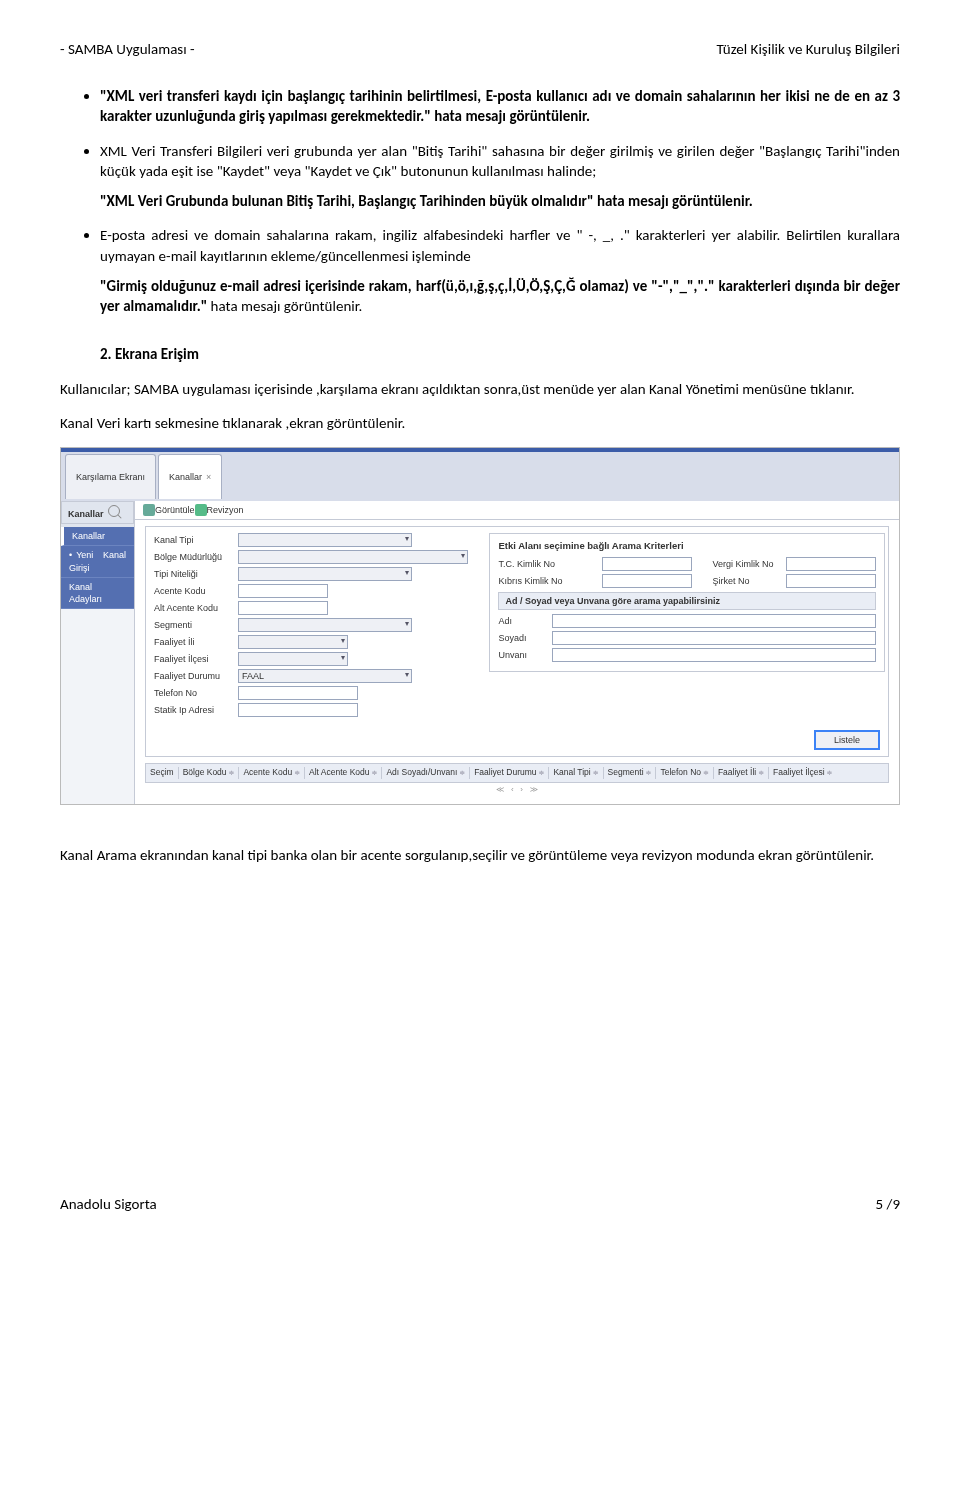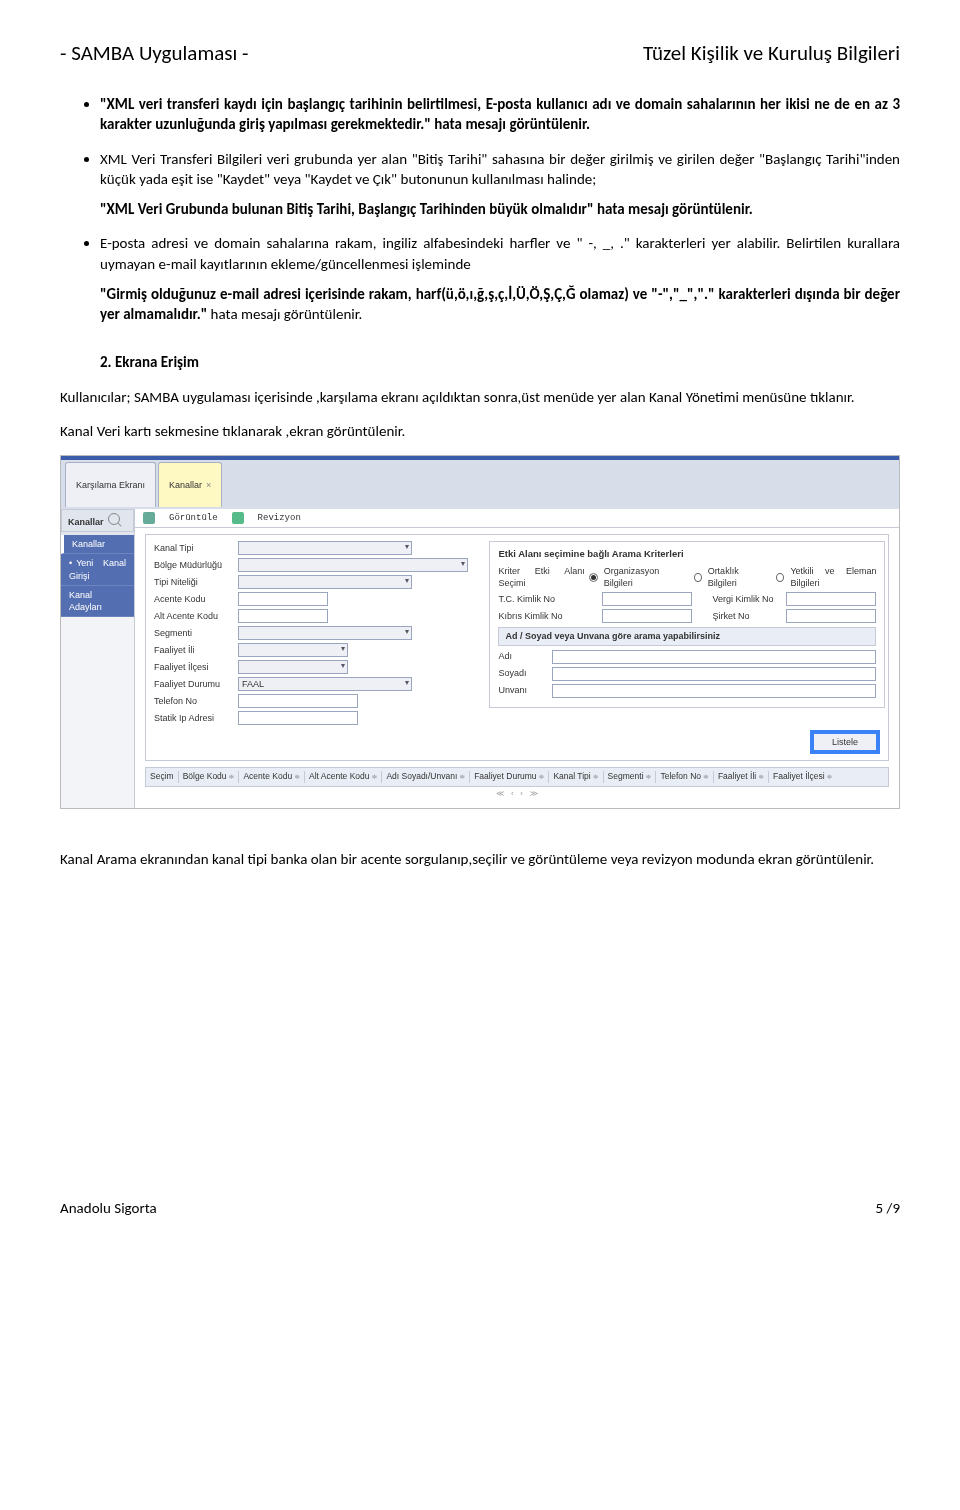--- a/index.html
+++ b/index.html
@@ -1,58 +1,58 @@
 <!DOCTYPE html>
 <html><head>
 <meta charset="utf-8">
 <style>
   * { box-sizing: border-box; margin: 0; padding: 0; }
   body { font-family: Calibri, Arial, sans-serif; font-size: 15px; color: #000; background: #fff; width: 960px; padding: 40px 60px 30px 60px; }
-  .hdr { display: flex; justify-content: space-between; font-size: 21px; margin-bottom: 28px; }
+  .hdr { display: flex; justify-content: space-between; font-size: 15px; margin-bottom: 28px; }
   .content { text-align: justify; line-height: 1.35; }
   ul.bul { list-style: disc; margin-left: 40px; }
   ul.bul > li { margin-bottom: 14px; }
   .num { margin-left: 40px; font-weight: bold; margin-bottom: 14px; margin-top:4px;}
   .plain { margin-bottom: 14px; }
   b { font-weight: bold; }
 
   
   .shot { width: 840px; border: 1px solid #bbb; font-size: 9px; margin: 8px 0 40px 0; font-family: Arial, sans-serif; color: #333; background:#fff;}
   .bluebar { background: #3b5ca8; height: 4px; }
   .tabs { background: #d8ddea; display: flex; padding: 2px 4px; gap:2px;}
   .tab { background: #eef0f5; border: 1px solid #a8b0c4; border-bottom:none; padding: 16px 10px; border-radius: 3px 3px 0 0; font-size:9px;}
-  .tab.active { background: #fef9c3; }
+  .tab.active { background: #ffffff; }
   .closeX { color:#888; margin-left:4px;}
   .mainrow { display: flex; }
   .side { width: 110px; background: #f2f4f8; border-right: 1px solid #c5cad6; padding:0; }
   .side-hd { background: #e0e5ee; border:1px solid #c5cad6; padding: 3px 6px; font-weight:bold;}
   .side-item { background: #546fb1; color:#fff; padding: 3px 8px; border-bottom:1px solid #6b84c0; font-size:9px;}
   .side-item.first{ border-left:3px solid #fff;}
   .mag { display:inline-block; width:12px; height:12px; border:1px solid #888; border-radius:50%; position:relative; margin:0 4px;}
   .mag:after{content:""; position:absolute; width:5px; height:1px; background:#888; bottom:-1px; right:-3px; transform:rotate(45deg);}
-  .toolbar { background:#fff; border-bottom:1px solid #c5cad6; padding:3px 8px; display:flex; align-items:center; gap:14px;font-family:Liberation Mono, monospace;}
+  .toolbar { background:#fff; border-bottom:1px solid #c5cad6; padding:3px 8px; display:flex; align-items:center; gap:0;}
   .ticon{ width:12px;height:12px; display:inline-block; background:#6a9; border-radius:2px;}
   .ticon.b{ background:#5b8;}
   .formarea { padding:6px 10px; }
   .panel { border:1px solid #c5cad6; padding:6px 8px; margin-bottom:6px; background:#fff;}
   .panel-hd { font-weight:bold; margin-bottom:4px; font-size:9.5px;}
   .cols { display:flex; gap:16px;}
   .c1 { flex:0 0 44%;}
   .c2 { flex:1;}
   .frow { display:flex; align-items:center; margin-bottom:3px; gap:4px;}
   .flabel { width:80px; font-size:9px;}
   .flabel2 { width:100px; font-size:9px;}
   .finput { border:1px solid #9aa6bd; height:14px; flex:1; background:#fff;}
   .fsel { border:1px solid #9aa6bd; height:14px; width:110px; background:#eef0f5; position:relative;}
   .fsel:after{content:"▾"; position:absolute; right:2px; top:0; font-size:8px; color:#556;}
   .fsel.w2{ width:174px;}
   .radio{ width:9px;height:9px; border:1px solid #666; border-radius:50%; display:inline-block; margin-right:2px; vertical-align:middle;}
   .radio.ch:after{content:""; display:block; width:5px;height:5px; background:#333; border-radius:50%; margin:1px;}
   .subhd{ background:#e9edf5; border:1px solid #c5cad6; padding:2px 6px; font-weight:bold; margin:4px 0;}
-  .btn{ border:4px solid #3b82f6; background:#eef0f5; padding:2px 18px; float:right; margin-top:2px; font-size:9px;}
+  .btn{ border:2px solid #3b82f6; background:#eef0f5; padding:2px 18px; float:right; margin-top:10px; font-size:9px;}
   .tblhdr{ background:#e9edf5; border:1px solid #c5cad6; padding:3px 4px; display:flex; gap:4px; font-size:8.5px; overflow:hidden; white-space:nowrap;}
   .th{ border-right:1px solid #c5cad6; padding-right:4px; display:flex; align-items:center;}
   .sort{ font-size:7px; margin-left:2px; color:#889;}
   .pager{ text-align:center; font-size:8px; color:#999; padding:2px;}
   .clr{clear:both;}
 
   .footer { display:flex; justify-content:space-between; margin-top: 330px; font-size: 15px;}
 </style>
 </head>
 <body>
@@ -154,31 +154,20 @@
                   </div>
                 <div class="frow">
                     <span class="flabel">Statik Ip Adresi</span>
                     <span class="finput" style="flex:0 0 120px"></span>
                   </div>
               </div>
               <div class="c2">
                 <div class="panel" style="margin-bottom:0;">
                   <div class="panel-hd">Etki Alanı seçimine bağlı Arama Kriterleri</div>
                   <div class="frow">
-                      <span class="flabel2">Kriter Etki Alanı Seçimi</span>
-                    <span class="radio ch"></span>
-                      <span>Organizasyon Bilgileri</span>
-                    <span style="width:8px"></span>
-                    <span class="radio"></span>
-                      <span>Ortaklık Bilgileri</span>
-                    <span style="width:8px"></span>
-                    <span class="radio"></span>
-                      <span>Yetkili ve Eleman Bilgileri</span>
-                  </div>
-                  <div class="frow">
                     <span class="flabel2">T.C. Kimlik No</span>
                       <span class="finput" style="flex:0 0 90px"></span>
                     <span style="width:12px"></span>
                     <span class="flabel2" style="width:70px">Vergi Kimlik No</span>
                       <span class="finput" style="flex:0 0 90px"></span>
                   </div>
                   <div class="frow">
                     <span class="flabel2">Kıbrıs Kimlik No</span>
                       <span class="finput" style="flex:0 0 90px"></span>
                     <span style="width:12px"></span>

